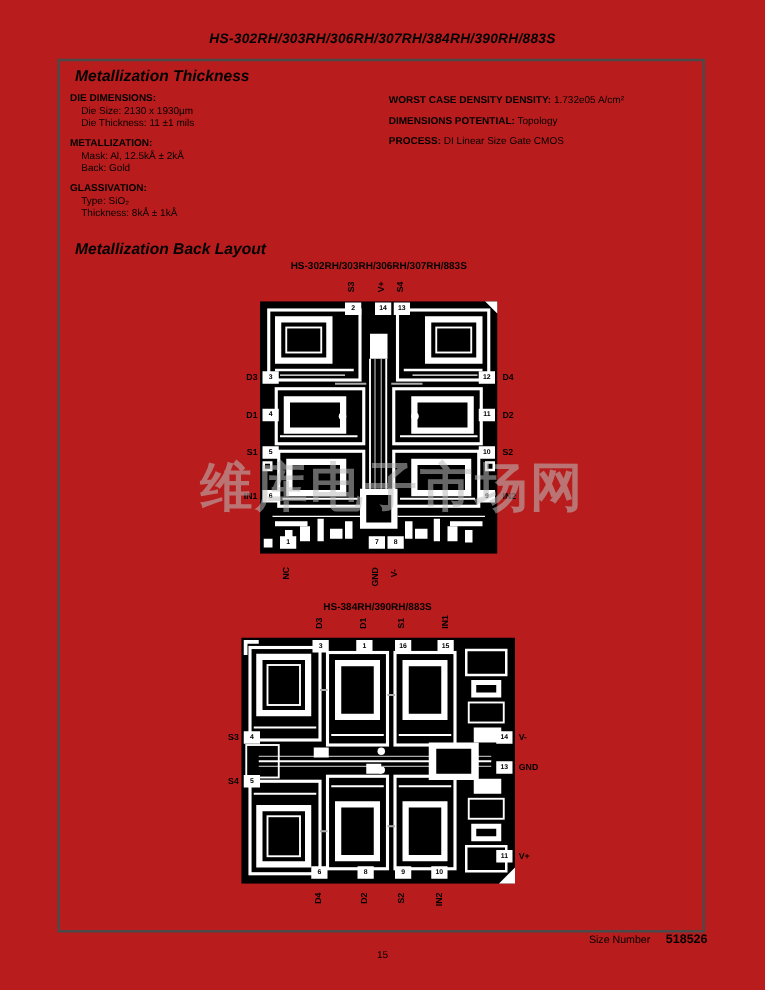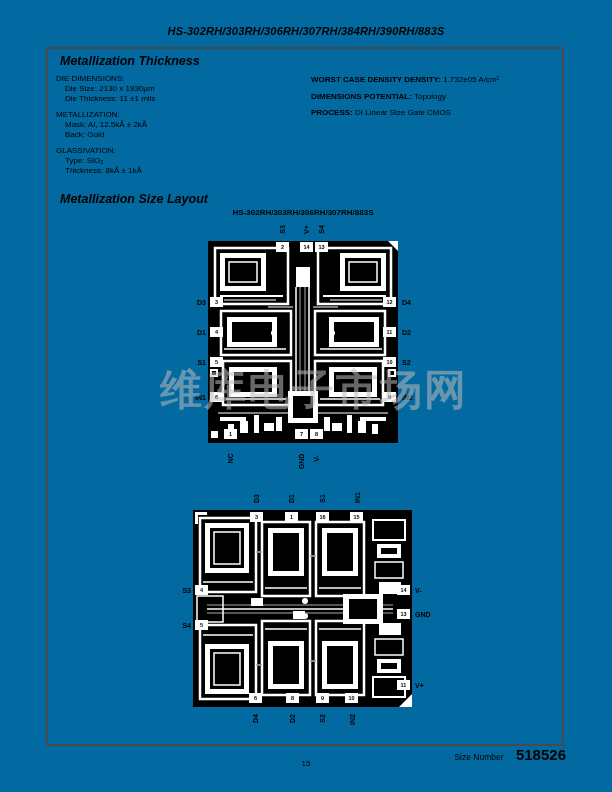--- a/index.html
+++ b/index.html
@@ -1,37 +1,37 @@
 <!DOCTYPE html>
 <html><head>
 <meta charset="utf-8">
 <style>
   html,body{margin:0;padding:0;background:#fff;}
-  .sheet{position:relative;width:612px;height:792px;background:#0369a1;overflow:hidden;
+  .sheet{position:relative;width:612px;height:792px;background:#b91c1c;overflow:hidden;
          font-family:"Liberation Sans",sans-serif;color:#000;}
   .hdr{position:absolute;top:25px;left:0;right:0;text-align:center;
        font-size:11px;font-weight:bold;font-style:italic;letter-spacing:.2px;}
   .mainbox{position:absolute;left:46px;top:47px;width:514px;height:695px;border:2px solid #4a4a4a;}
   .h1{position:absolute;font-size:12.5px;font-weight:bold;font-style:italic;}
-  .lbl{position:absolute;font-size:8px;font-weight:normal;}
+  .lbl{position:absolute;font-size:8px;font-weight:bold;}
   .txt{position:absolute;font-size:8px;}
   .txt b{font-size:8px;}
   .chiptitle{position:absolute;text-align:center;font-size:8px;font-weight:bold;}
   .die{position:absolute;}
   .pad{position:absolute;width:13px;height:10px;background:#fff;color:#000;
        font-size:5.5px;font-weight:bold;display:flex;align-items:center;justify-content:center;z-index:3;}
   .lblv{position:absolute;width:20px;height:9px;font-size:7px;font-weight:bold;text-align:center;
         line-height:9px;transform:rotate(-90deg);}
   .lblh{position:absolute;font-size:7px;font-weight:bold;line-height:9px;}
   .lblh.r{width:26px;text-align:right;}
   .lblh.l{width:26px;text-align:left;}
   .watermark{position:absolute;left:160px;top:362px;font-size:42px;font-weight:bold;
              color:#bcbcbc;opacity:.55;letter-spacing:2px;z-index:6;white-space:nowrap;}
   .footer{position:absolute;right:46px;top:746px;font-size:8.5px;text-align:right;}
-  .footer b{font-size:15px;margin-left:10px;}
+  .footer b{font-size:10px;margin-left:10px;}
   .pageno{position:absolute;left:0;right:0;top:759px;text-align:center;font-size:8px;}
 </style>
 </head>
 <body>
 
 <div class="sheet">
 
   <div class="hdr">HS-302RH/303RH/306RH/307RH/384RH/390RH/883S</div>
 
   <div class="mainbox"></div>
@@ -56,21 +56,21 @@
   </div>
   <div class="txt" style="left:311px;top:92px">
     <b>DIMENSIONS POTENTIAL:</b>
     <span>Topology</span>
   </div>
   <div class="txt" style="left:311px;top:108px">
     <b>PROCESS:</b>
     <span>DI Linear Size Gate CMOS</span>
   </div>
 
-  <div class="h1" style="left:60px;top:192px">Metallization Size Layout</div>
+  <div class="h1" style="left:60px;top:192px">Metallization Back Layout</div>
 
   <div class="chiptitle" style="left:173px;top:208px;width:260px">HS-302RH/303RH/306RH/307RH/883S</div>
 
   <svg class="die" style="left:208px;top:241px" width="190" height="202" viewBox="0 0 190 202">
     <rect width="190" height="202" fill="#000"></rect>
     <polygon points="180,0 190,0 190,10" fill="#fff"></polygon>
     <rect x="3" y="190" width="7" height="7" fill="#fff"></rect>
     <g id="q1">
       <rect x="7" y="7" width="73" height="56" fill="none" stroke="#fff" stroke-width="2.5"></rect>
       <rect x="12" y="12" width="46" height="38" fill="#fff"></rect>
@@ -131,20 +131,21 @@
   <div class="lblh r" style="left:180px;top:358px">S1</div>
   <div class="lblh r" style="left:180px;top:393px">IN1</div>
   <div class="lblh l" style="left:402px;top:298px">D4</div>
   <div class="lblh l" style="left:402px;top:328px">D2</div>
   <div class="lblh l" style="left:402px;top:358px">S2</div>
   <div class="lblh l" style="left:402px;top:393px">IN2</div>
   <div class="lblv" style="left:220px;top:454px">NC</div>
   <div class="lblv" style="left:291px;top:457px">GND</div>
   <div class="lblv" style="left:306px;top:454px">V-</div>
 
+  <div class="chiptitle" style="left:172px;top:481px;width:260px">HS-384RH/390RH/883S</div>
 
   <svg class="die" style="left:193px;top:510px" width="219" height="197" viewBox="0 0 219 197">
     <rect width="219" height="197" fill="#000"></rect>
     <path d="M2,2 L14,2 L14,5 L5,5 L5,14 L2,14 Z" fill="#fff"></path>
     <polygon points="219,197 206,197 219,184" fill="#fff"></polygon>
     <g id="q2">
       <rect x="7" y="8" width="56" height="74" fill="none" stroke="#fff" stroke-width="2.5"></rect>
       <rect x="12" y="13" width="44" height="50" fill="#fff"></rect>
       <rect x="17" y="18" width="34" height="40" fill="#000"></rect>
       <rect x="21" y="22" width="26" height="32" fill="none" stroke="#fff" stroke-width="1.5"></rect>

